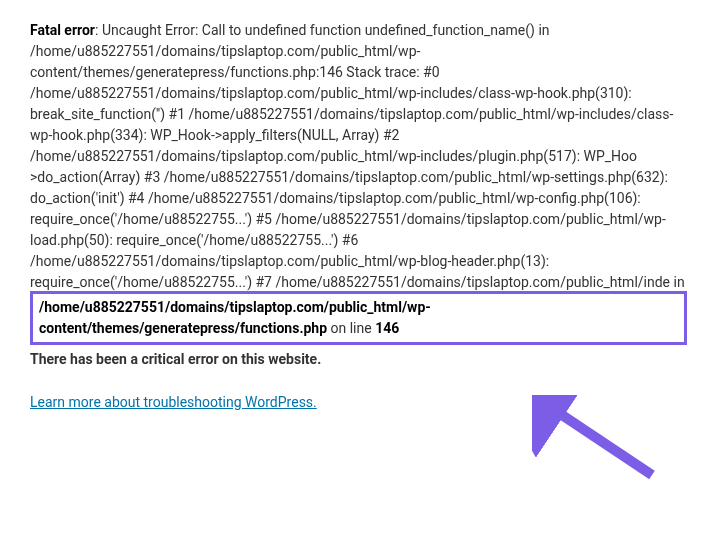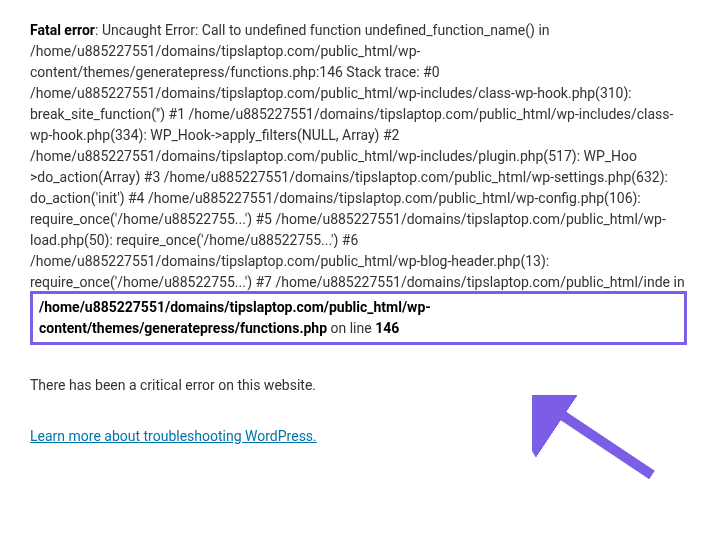--- a/index.html
+++ b/index.html
@@ -12,21 +12,21 @@
       background: #fff;
       padding: 20px 30px;
       position: relative;
       width: 717px;
       height: 538px;
       color: #333;
       font-size: 14px;
       line-height: 1.5;
     }
     .error-block {
-      margin-bottom: 30px;
+      margin-bottom: 4px;
       word-wrap: break-word;
       position: relative;
     }
     .error-label {
       font-weight: bold;
       color: #000;
     }
     .error-trace {
       color: #333;
     }
@@ -41,22 +41,23 @@
       color: #000;
     }
     .on-line {
       color: #333;
     }
     .bold-line {
       font-weight: bold;
       color: #000;
     }
     .critical-msg {
-      margin-bottom: 30px;
+      margin-bottom: 22px;
       color: #333;
+      font-weight: bold;
     }
     .link {
       color: #0073aa;
       text-decoration: underline;
       cursor: pointer;
       text-align: center;
     }
     .arrow {
       position: absolute;
       right: 55px;

